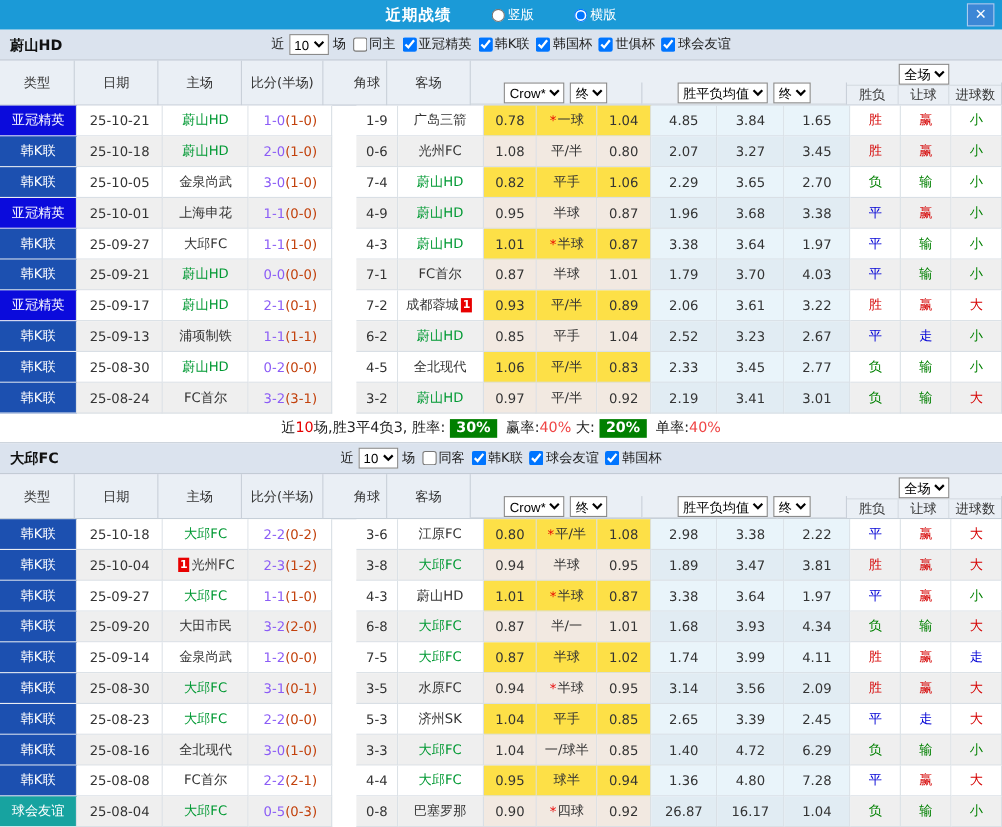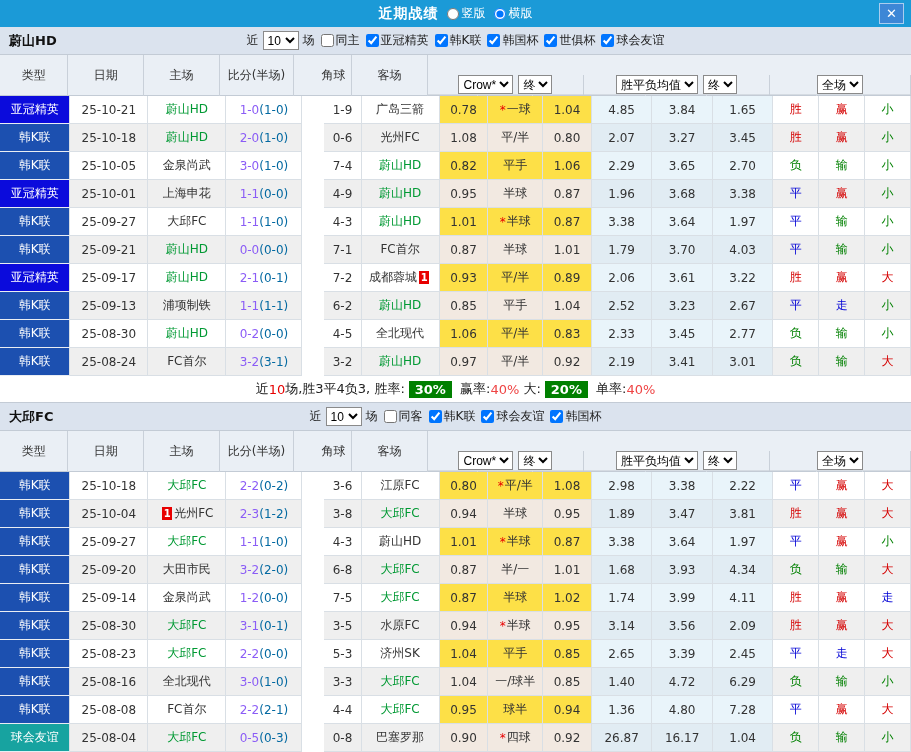--- a/index.html
+++ b/index.html
@@ -5,21 +5,21 @@
   * { box-sizing: border-box; }
   html,body { margin:0; padding:0; }
   body {
     width:911px; height:752px; overflow:hidden;
     font-family:"DejaVu Sans","Liberation Sans",sans-serif;
     background:#fff; font-size:12px; color:#333;
   }
   
   .topbar {
     height:27px; background:#1B9AD7; position:relative;
-    display:flex; align-items:center; justify-content:center;
+    display:flex; align-items:center; justify-content:center;gap:28px;
   }
   .topbar .title { color:#fff; font-weight:bold; font-size:14px; letter-spacing:1px; }
   .topbar label { color:#fff; font-size:12px; display:inline-flex; align-items:center; }
   .topbar input[type=radio] { width:12px; height:12px; margin:0 3px 0 8px; }
   .close-btn {
     position:absolute; right:7px; top:3px; width:25px; height:21px;
     background:#3D87D6; border:1px solid #A9CDEF; color:#fff;
     text-align:center; line-height:19px; font-size:13px; font-weight:bold; cursor:pointer;
   }
   
@@ -62,40 +62,40 @@
   .col-away  { width:80px; }
   .col-o1    { width:50px; }
   .col-hcap  { width:56px; }
   .col-o2    { width:50px; }
   .col-a1    { width:62px; }
   .col-a2    { width:62px; }
   .col-a3    { width:62px; }
   .col-r     { width:47px; }
   .w-odds { width:156px; }
   .w-avg  { width:186px; }
-  .w-full { width:141px; }
+  .w-full { width:141px;justify-content:flex-end; }
   
   .trow { display:flex; height:28px; }
   .cell {
     border-right:1px solid #D9DFE5; border-bottom:1px solid #D9DFE5;
     display:flex; align-items:center; justify-content:center;
     font-size:12px; color:#333; overflow:hidden; white-space:nowrap; height:28px;
   }
   .odd  .cell { background:#FFFFFF; }
   .even .cell { background:#EFEFEF; }
   .odd  .cell.tint-o { background:#fde047; }
   .even .cell.tint-o { background:#F2E9E1; }
   .odd  .cell.tint-a { background:#E9F4FA; }
   .even .cell.tint-a { background:#E1ECF3; }
   .cell.league { color:#fff; border-bottom-color:#E9EDF3; }
   .odd .cell.lg-acl, .even .cell.lg-acl { background:#0B0BDC; }
   .odd .cell.lg-kl,  .even .cell.lg-kl  { background:#1C50B0; }
   .odd .cell.lg-fr,  .even .cell.lg-fr  { background:#17A3A0; }
   .sc-full { color:#8b5cf6; }
-  .sc-half { color:#0369a1; }
+  .sc-half { color:#c2410c; }
   .focus { color:#009933; }
   .star { color:#E80000; margin-right:1px; }
   .res-r { color:#D50000; }
   .res-b { color:#0000D5; }
   .res-g { color:#008000; }
   .rcard {
     background:#E80000; color:#fff; font-size:10px; font-weight:bold;
     display:inline-block; min-width:10px; height:13px; line-height:13px;
     text-align:center; padding:0 1px; margin:0 2px;
   }

